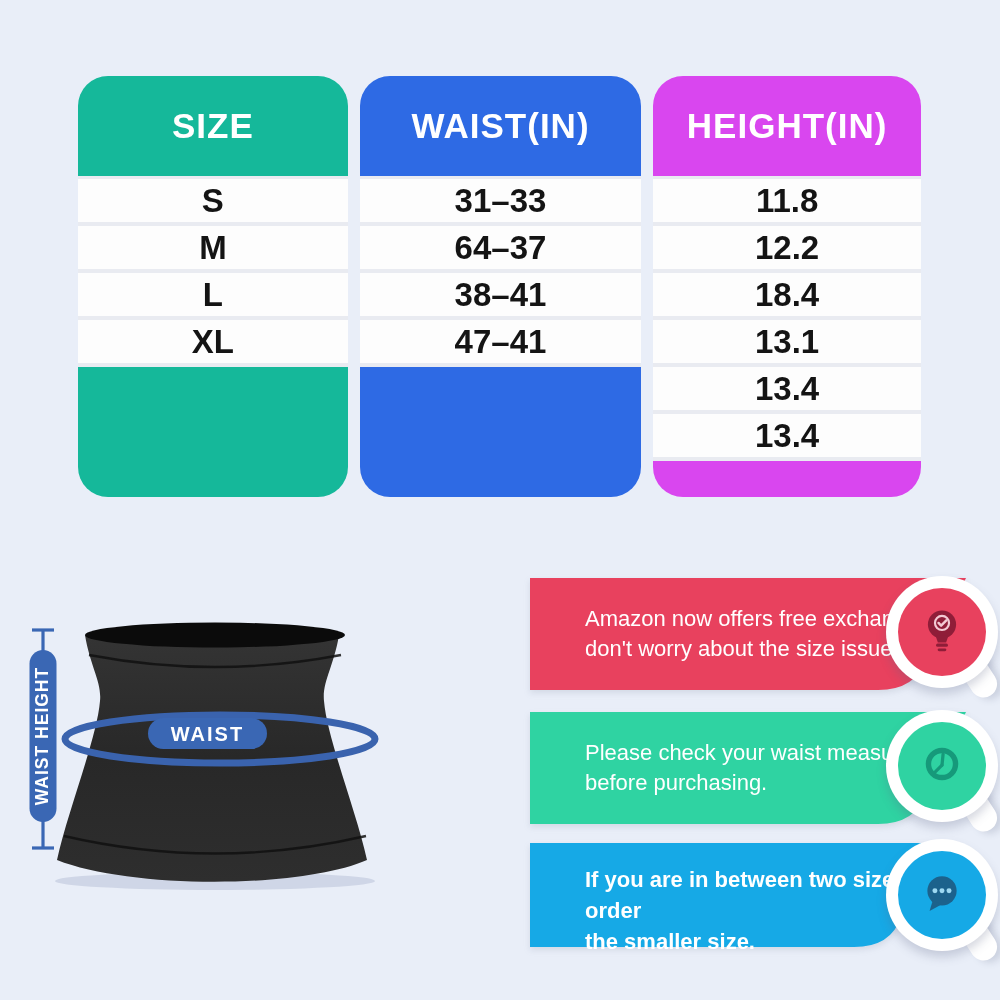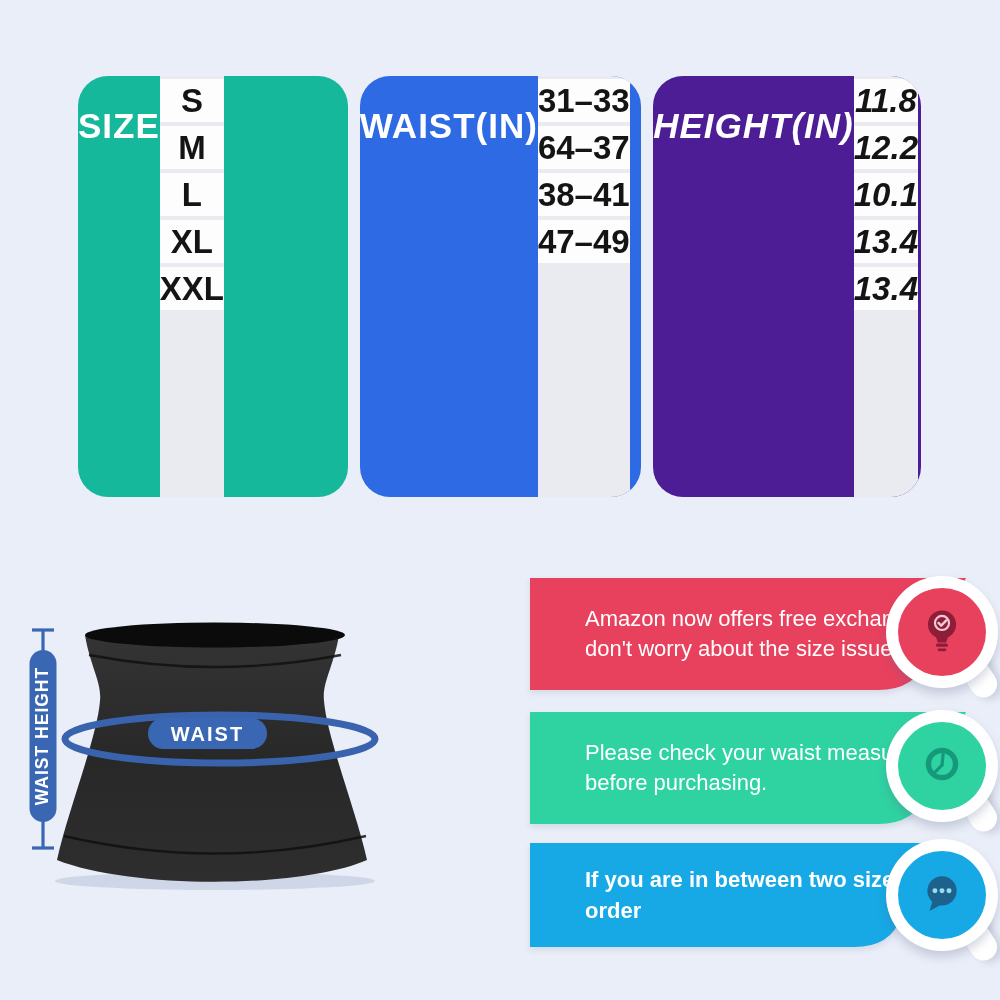--- a/index.html
+++ b/index.html
@@ -2,21 +2,21 @@
 <html><head>
 <meta charset="utf-8">
 <style>
   * { margin:0; padding:0; box-sizing:border-box; }
   html,body { width:1000px; height:1000px; }
   body { font-family:"Liberation Sans", sans-serif; }
   .canvas { position:relative; width:1000px; height:1000px; background:#e9eef8; overflow:hidden; }
 
   
   .table-wrap { position:absolute; left:78px; top:76px; width:843px; height:421px; display:flex; gap:12px; }
-  .col { border-radius:30px; overflow:hidden; display:flex; flex-direction:row; }
+  .col { border-radius:30px; overflow:hidden; display:flex; flex-direction:column; }
   .col-size   { width:276px; }
   .col-waist  { width:288px; }
   .col-height { width:274px; }
   .col-head { height:100px; display:flex; align-items:center; justify-content:center;
               color:#ffffff; font-size:35px; font-weight:bold; letter-spacing:1px; }
   .rows { background:#e9ebf1; padding-top:3px; }
   .cell { height:43px; margin-bottom:4px; background:#fdfdfd; display:flex; align-items:center; justify-content:center;
           font-size:33px; font-weight:bold; color:#141414; }
   .col-foot { flex:1; }
 
@@ -44,42 +44,42 @@
 
   <div class="table-wrap">
 
     <div class="col col-size" style="background: rgb(21, 184, 154);">
       <div class="col-head">SIZE</div>
       <div class="rows">
         <div class="cell">S</div>
         <div class="cell">M</div>
         <div class="cell">L</div>
         <div class="cell">XL</div>
-        <div class="cell">XXL</div>
       </div>
       <div class="col-foot"></div>
     </div>
 
     <div class="col col-waist" style="background: rgb(46, 106, 228);">
       <div class="col-head">WAIST(IN)</div>
       <div class="rows">
         <div class="cell">31–33</div>
         <div class="cell">64–37</div>
         <div class="cell">38–41</div>
-        <div class="cell">47–49</div>
+        <div class="cell">47–41</div>
       </div>
       <div class="col-foot"></div>
     </div>
 
-    <div class="col col-height" style="background: #4c1d95; font-style: italic;">
+    <div class="col col-height" style="background: #d946ef;">
       <div class="col-head">HEIGHT(IN)</div>
       <div class="rows">
         <div class="cell">11.8</div>
         <div class="cell">12.2</div>
-        <div class="cell">10.1</div>
+        <div class="cell">18.4</div>
+        <div class="cell">13.1</div>
         <div class="cell">13.4</div>
         <div class="cell">13.4</div>
       </div>
       <div class="col-foot"></div>
     </div>
   </div>
 
   <svg class="figure-svg" width="410" height="295" viewBox="0 0 410 295" xmlns="http://www.w3.org/2000/svg">
     <defs>
       <linearGradient id="trainerGrad" x1="0" y1="0" x2="0" y2="1">
@@ -168,20 +168,21 @@
       </svg>
     </div>
   </div>
 
   <div class="callout" style="top:835px;">
     <svg class="banner-svg" width="408" height="104" viewBox="0 0 408 104" xmlns="http://www.w3.org/2000/svg">
       <path d="M0 0 H408 L371 74 Q361 104 324 104 H0 Z" fill="#16a9e6"></path>
     </svg>
     <div class="callout-text heavy" style="top:29px;">
       <span>If you are in between two sizes, pls order</span><br>
+      <span>the smaller size.</span>
     </div>
     <div class="bubble" style="top:4px;">
       <div class="tail"></div>
       <div class="disc"></div>
       <div class="inner" style="background: rgb(22, 169, 230);"></div>
       <svg class="glyph" width="52" height="52" viewBox="0 0 48 48">
         <circle cx="24" cy="22" r="13.5" fill="#1c628c"></circle>
         <path d="M15.5 31 L12.5 40.5 L23.5 34.5 Z" fill="#1c628c"></path>
         <g fill="#9ed9f2">
           <circle cx="17.5" cy="22" r="2.3"></circle>

